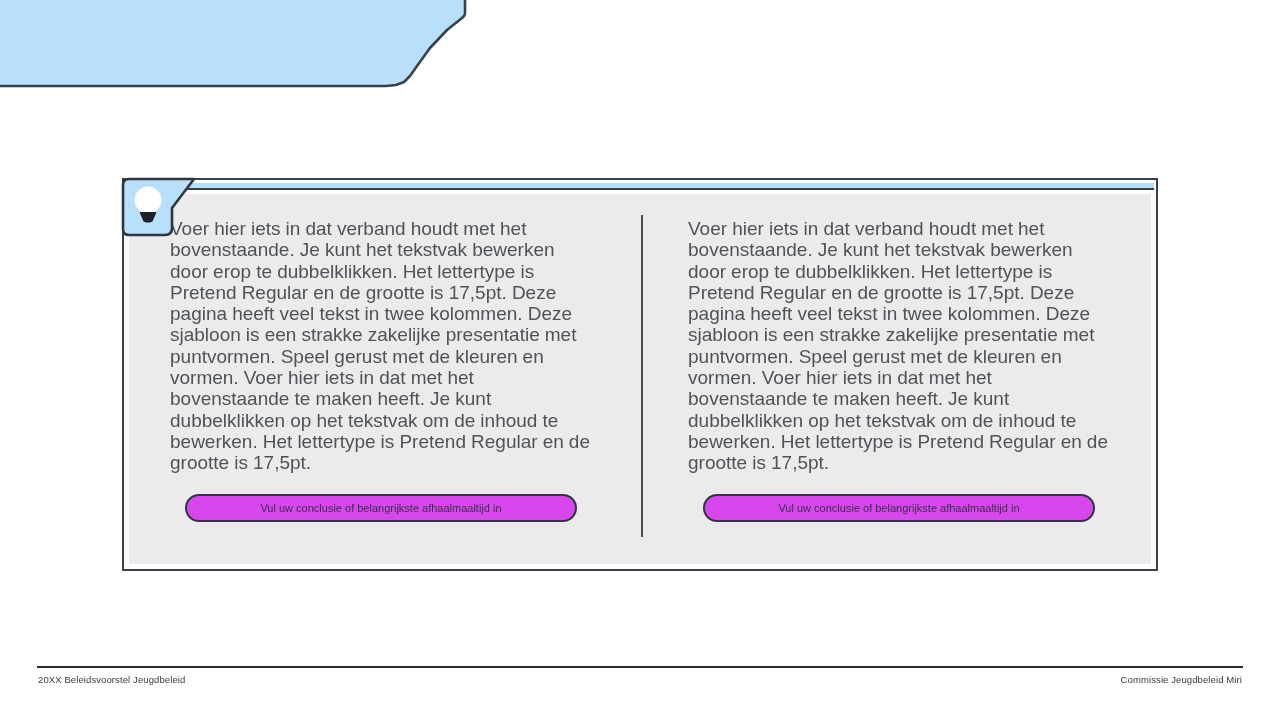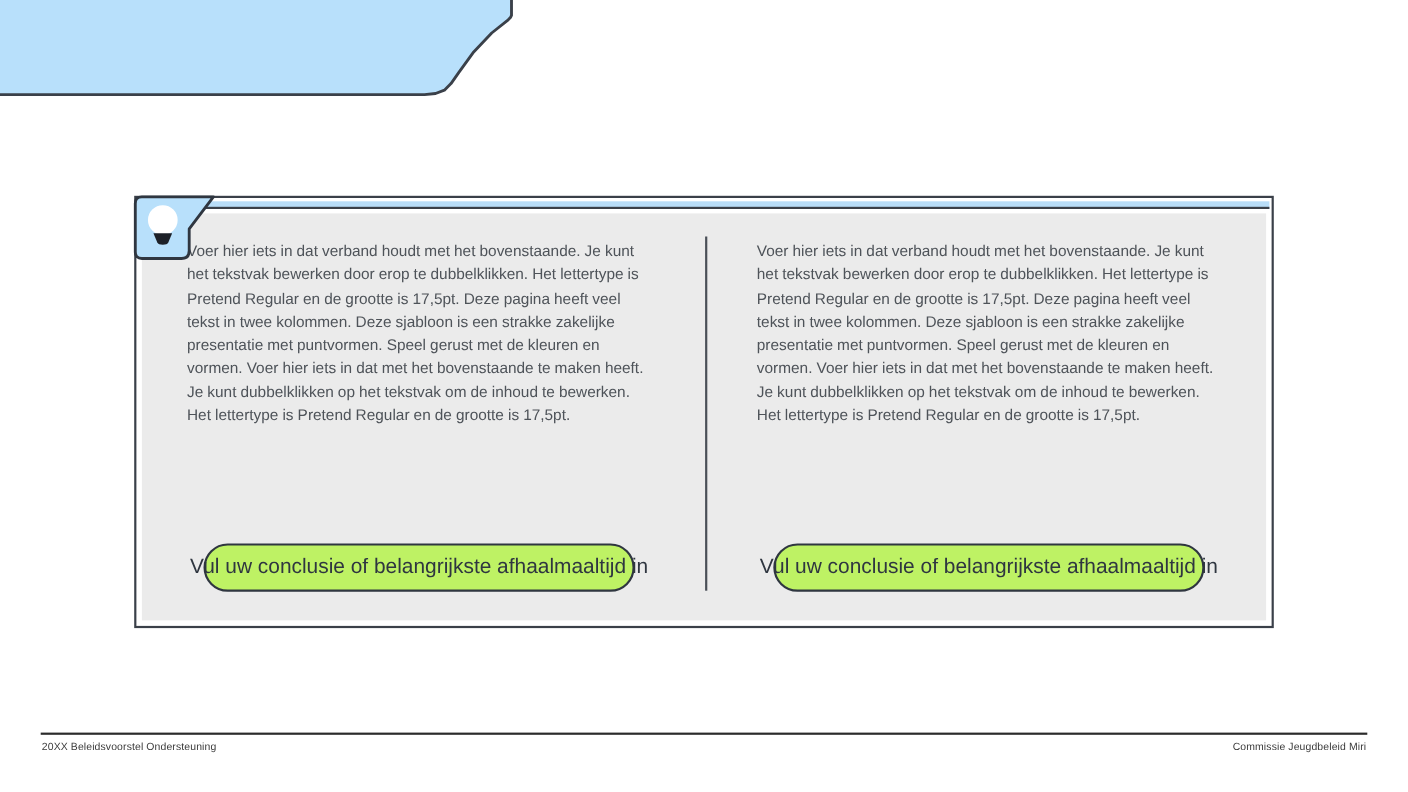--- a/index.html
+++ b/index.html
@@ -115,45 +115,45 @@
     font-size: 17.5px;
     font-weight: bold;
     color: #2f3640;
     margin: 0;
     padding-top: 48px;
     letter-spacing: -0.1px;
   }
   .col-text {
     margin: 0;
     padding-top: 26px;
-    font-size: 14px;
+    font-size: 19px;
     line-height: 21.3px;
     color: #4e5359;
     text-align: left;
     word-spacing: -0.2px;
   }
   .pill-row {
     position: absolute;
     left: 0;
     right: 0;
     top: 302px;
     display: flex;
     justify-content: center;
   }
   .pill {
     box-sizing: border-box;
     width: 392px;
-    height: 44px;
+    height: 28px;
     border: 2.5px solid #2f3640;
     border-radius: 26px;
-    background: #bef264;
+    background: #d946ef;
     display: flex;
     align-items: center;
     justify-content: center;
-    font-size: 19px;
+    font-size: 11px;
     color: #2f3640;
     white-space: nowrap;
   }
 
   
   .footer-rule {
     position: absolute;
     left: 37px;
     right: 37px;
     top: 666px;
@@ -218,14 +218,14 @@
       <p class="col-text">Voer hier iets in dat verband houdt met het bovenstaande. Je kunt het tekstvak bewerken door erop te dubbelklikken. Het lettertype is Pretend Regular en de grootte is 17,5pt. Deze pagina heeft veel tekst in twee kolommen. Deze sjabloon is een strakke zakelijke presentatie met puntvormen. Speel gerust met de kleuren en vormen. Voer hier iets in dat met het bovenstaande te maken heeft. Je kunt dubbelklikken op het tekstvak om de inhoud te bewerken. Het lettertype is Pretend Regular en de grootte is 17,5pt.</p>
       <div class="pill-row">
         <div class="pill">Vul uw conclusie of belangrijkste afhaalmaaltijd in</div>
       </div>
     </div>
 
   </div>
 </div>
 
 <div class="footer-rule"></div>
-<div class="footer-left">20XX Beleidsvoorstel Ondersteuning</div>
+<div class="footer-left">20XX Beleidsvoorstel Jeugdbeleid</div>
 <div class="footer-right">Commissie Jeugdbeleid Miri</div>
 
 </body></html>

